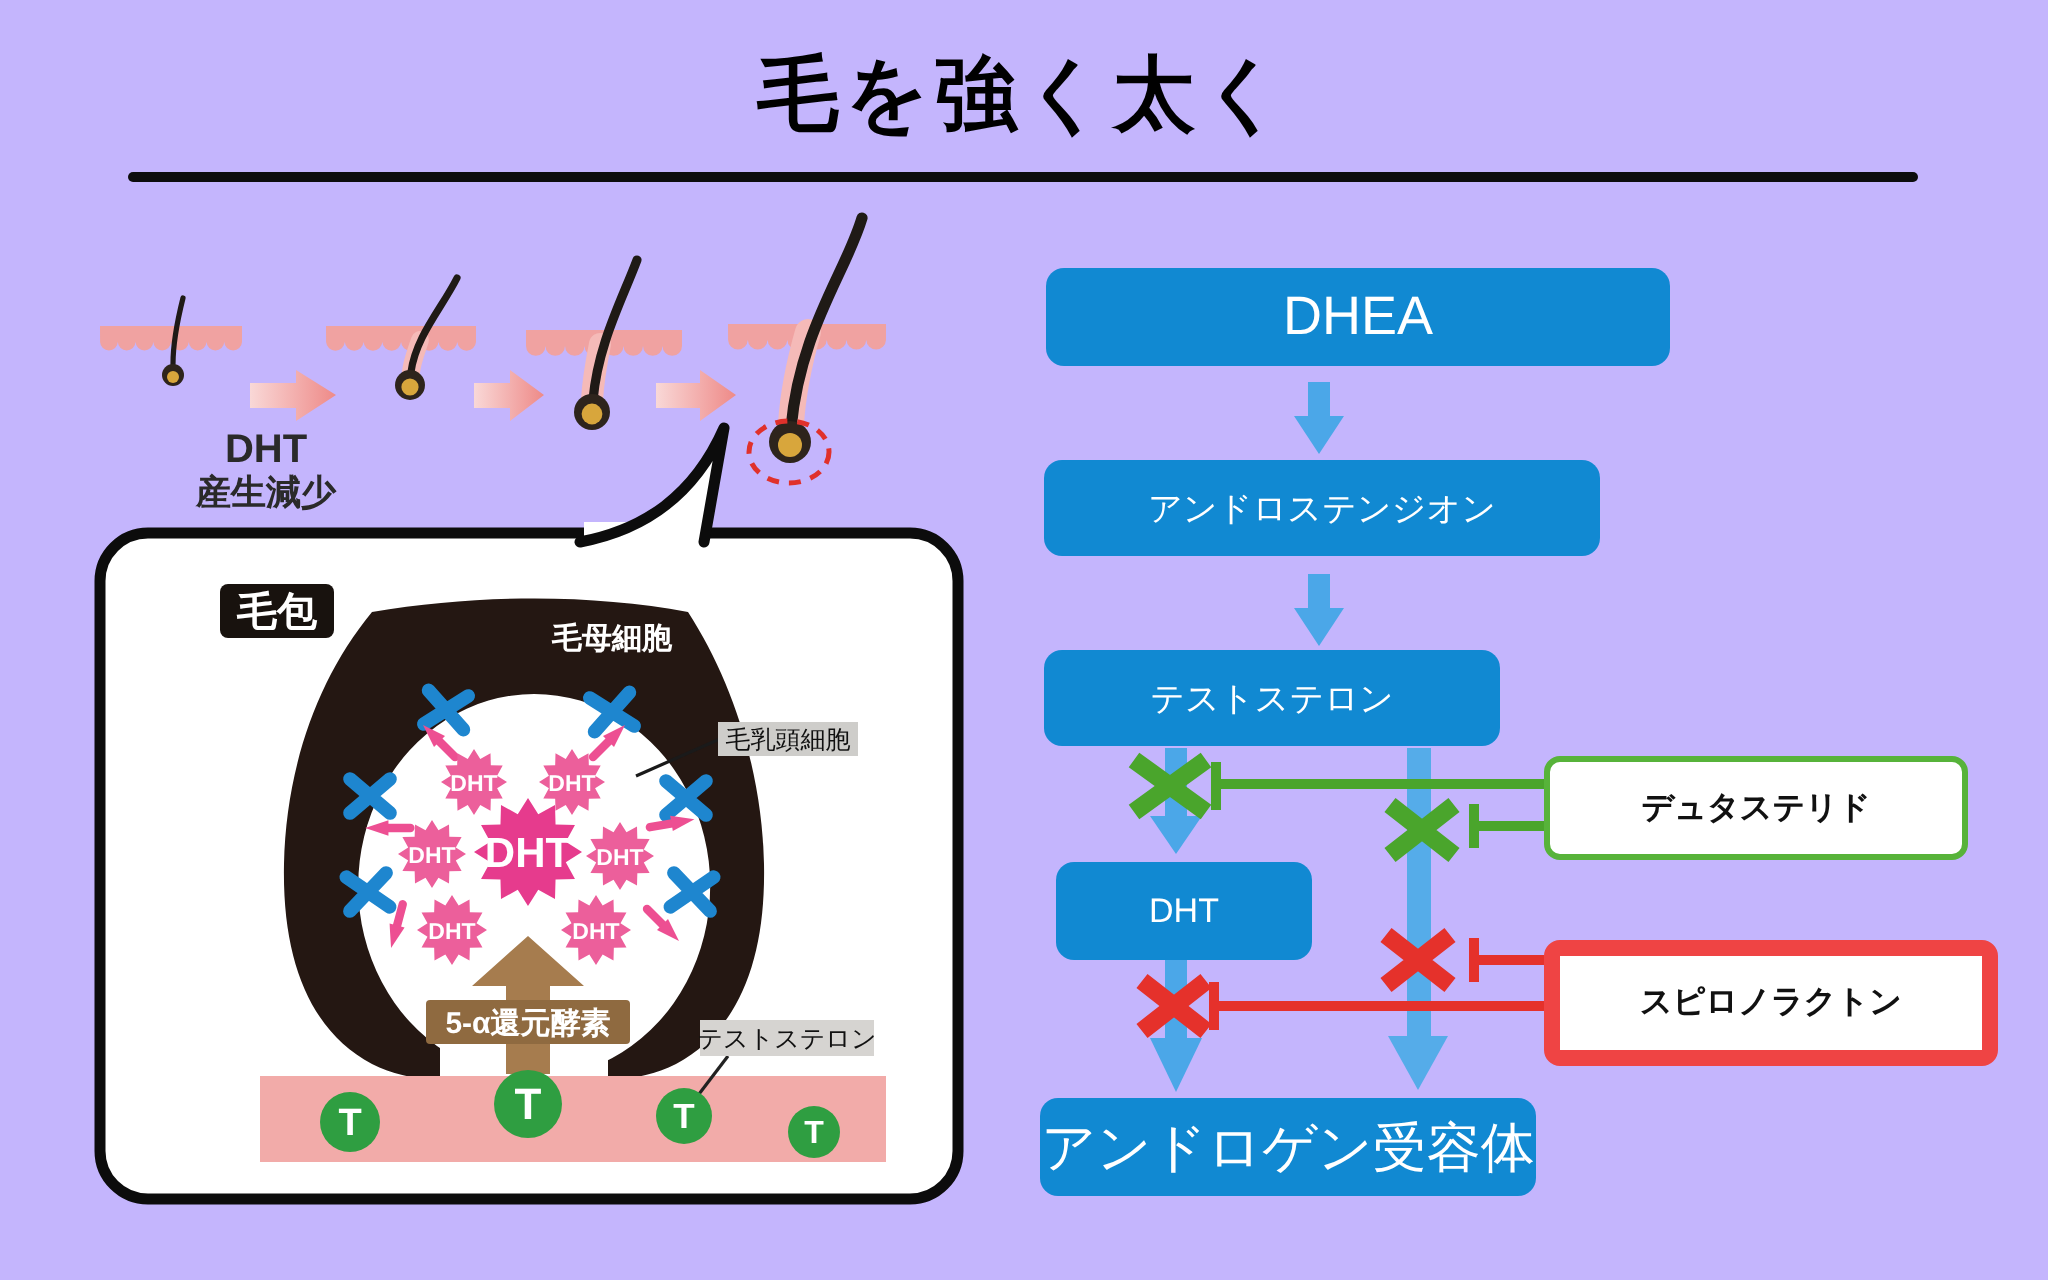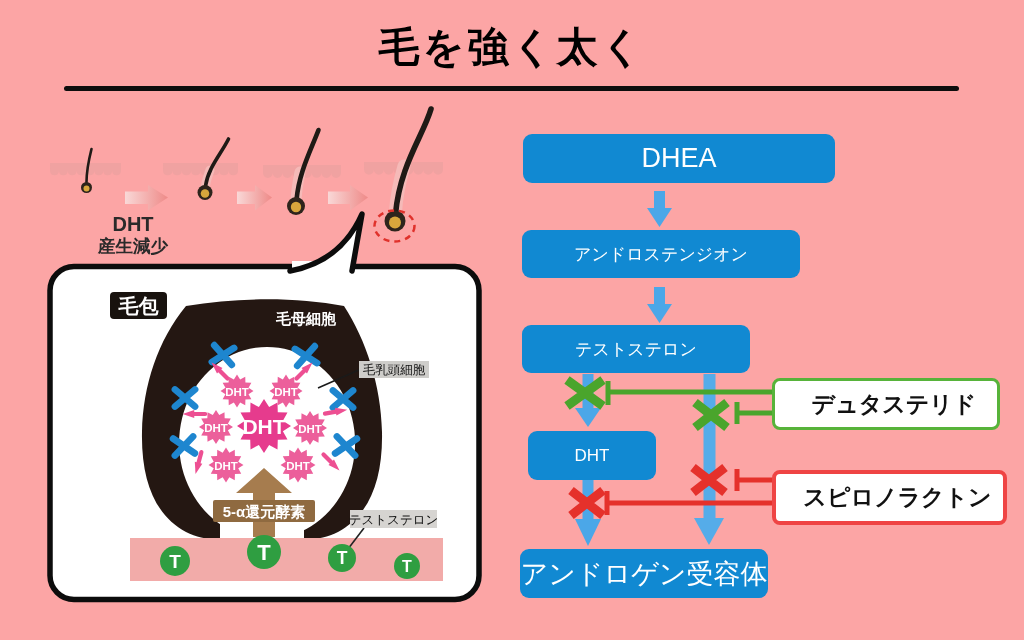--- a/index.html
+++ b/index.html
@@ -1,27 +1,27 @@
 <!DOCTYPE html>
 <html><head>
 <meta charset="utf-8">
 <style>
   html,body{margin:0;padding:0;background:#fff;}
-  #stage{position:relative;width:1024px;height:640px;background:#fca5a5;overflow:hidden;
+  #stage{position:relative;width:1024px;height:640px;background:#c4b5fd;overflow:hidden;
          font-family:"Liberation Sans","DejaVu Sans",sans-serif;}
   .title{position:absolute;left:0;top:20px;width:100%;text-align:center;
          font-size:41px;font-weight:800;color:#000;letter-spacing:3px;}
   .title-rule{position:absolute;left:64px;top:86px;width:895px;height:5px;background:#0d0d0d;border-radius:3px;}
   svg{position:absolute;}
   .fbox{position:absolute;background:#1189d2;border-radius:9px;color:#fff;
         display:flex;align-items:center;justify-content:center;font-size:17px;font-weight:500;}
   .ibox{position:absolute;background:#fff;border-radius:8px;color:#111;
-        display:flex;align-items:center;justify-content:center;font-size:23px;font-weight:700;padding-left:16px;}
+        display:flex;align-items:center;justify-content:center;font-size:16px;font-weight:700;}
   .ibox.green{border:3px solid #57b33a;}
-  .ibox.red{border:4px solid #ef4444;}
+  .ibox.red{border:8px solid #ef4444;}
   .note{position:absolute;color:#1d1d1d;font-size:19px;font-weight:500;text-align:center;}
   text{font-family:"Liberation Sans","DejaVu Sans",sans-serif;}
 </style>
 </head>
 <body>
 
 <div id="stage">
 
   <div class="title">毛を強く太く</div>
   <div class="title-rule"></div>

